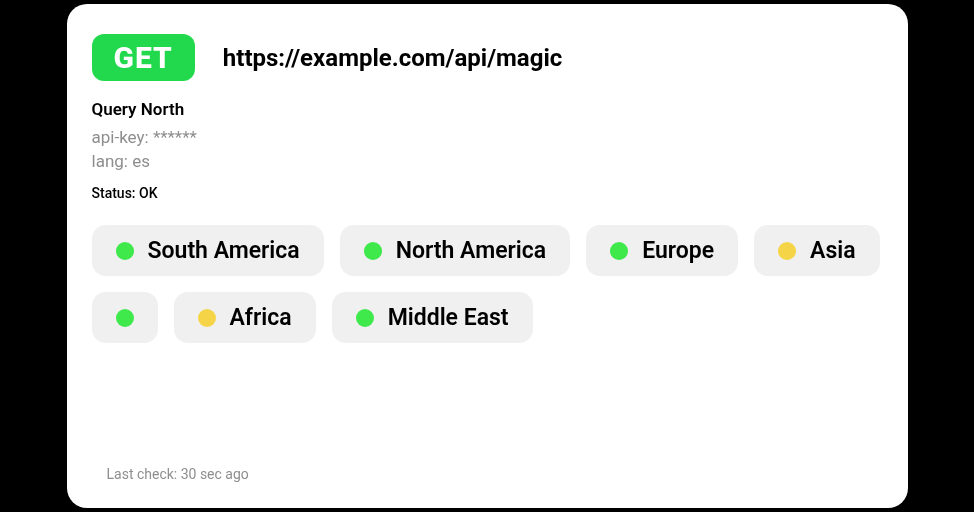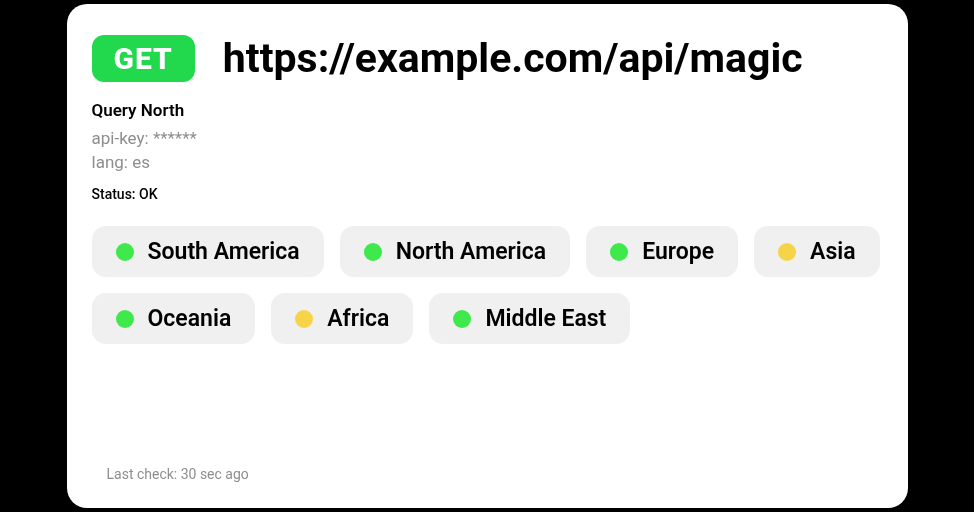--- a/index.html
+++ b/index.html
@@ -31,21 +31,21 @@
     .method-badge {
       background: #22d94e;
       color: #fff;
       font-weight: 800;
       font-size: 30px;
       letter-spacing: 1px;
       padding: 6px 22px;
       border-radius: 12px;
     }
     .url {
-      font-size: 41px;
+      font-size: 24px;
       font-weight: 700;
       color: #000;
     }
     .section-label {
       font-size: 17px;
       font-weight: 600;
       color: #000;
       margin-bottom: 8px;
     }
     .param-line {
@@ -130,21 +130,20 @@
     <div class="region-chip">
       <span class="status-dot dot-green"></span>
       <span class="region-name">Europe</span>
     </div>
     <div class="region-chip">
       <span class="status-dot dot-yellow"></span>
       <span class="region-name">Asia</span>
     </div>
     <div class="region-chip">
       <span class="status-dot dot-green"></span>
-      <span class="region-name">Oceania</span>
     </div>
     <div class="region-chip">
       <span class="status-dot dot-yellow"></span>
       <span class="region-name">Africa</span>
     </div>
     <div class="region-chip">
       <span class="status-dot dot-green"></span>
       <span class="region-name">Middle East</span>
     </div>
   </div>

